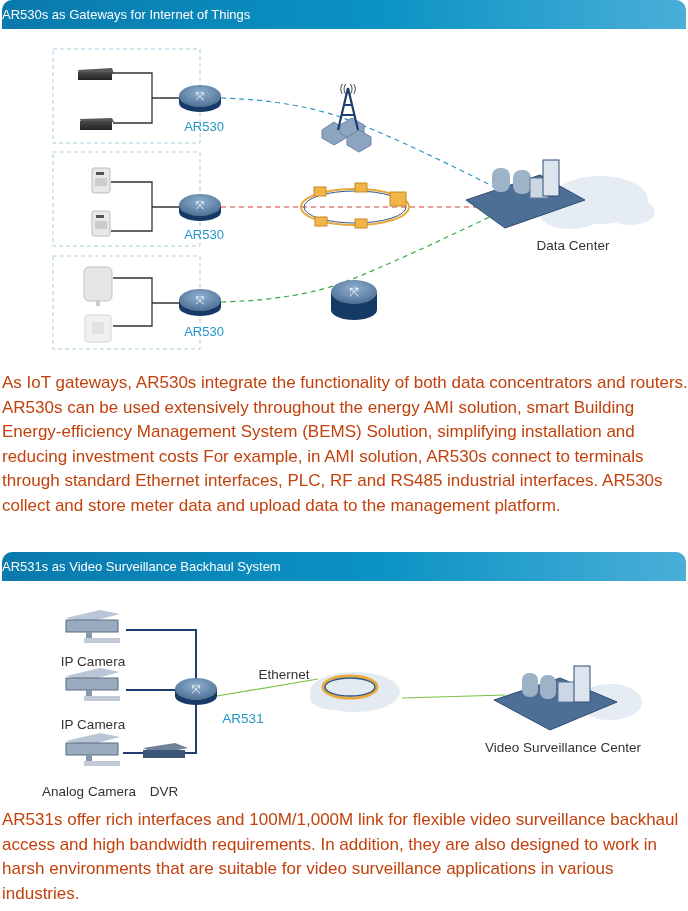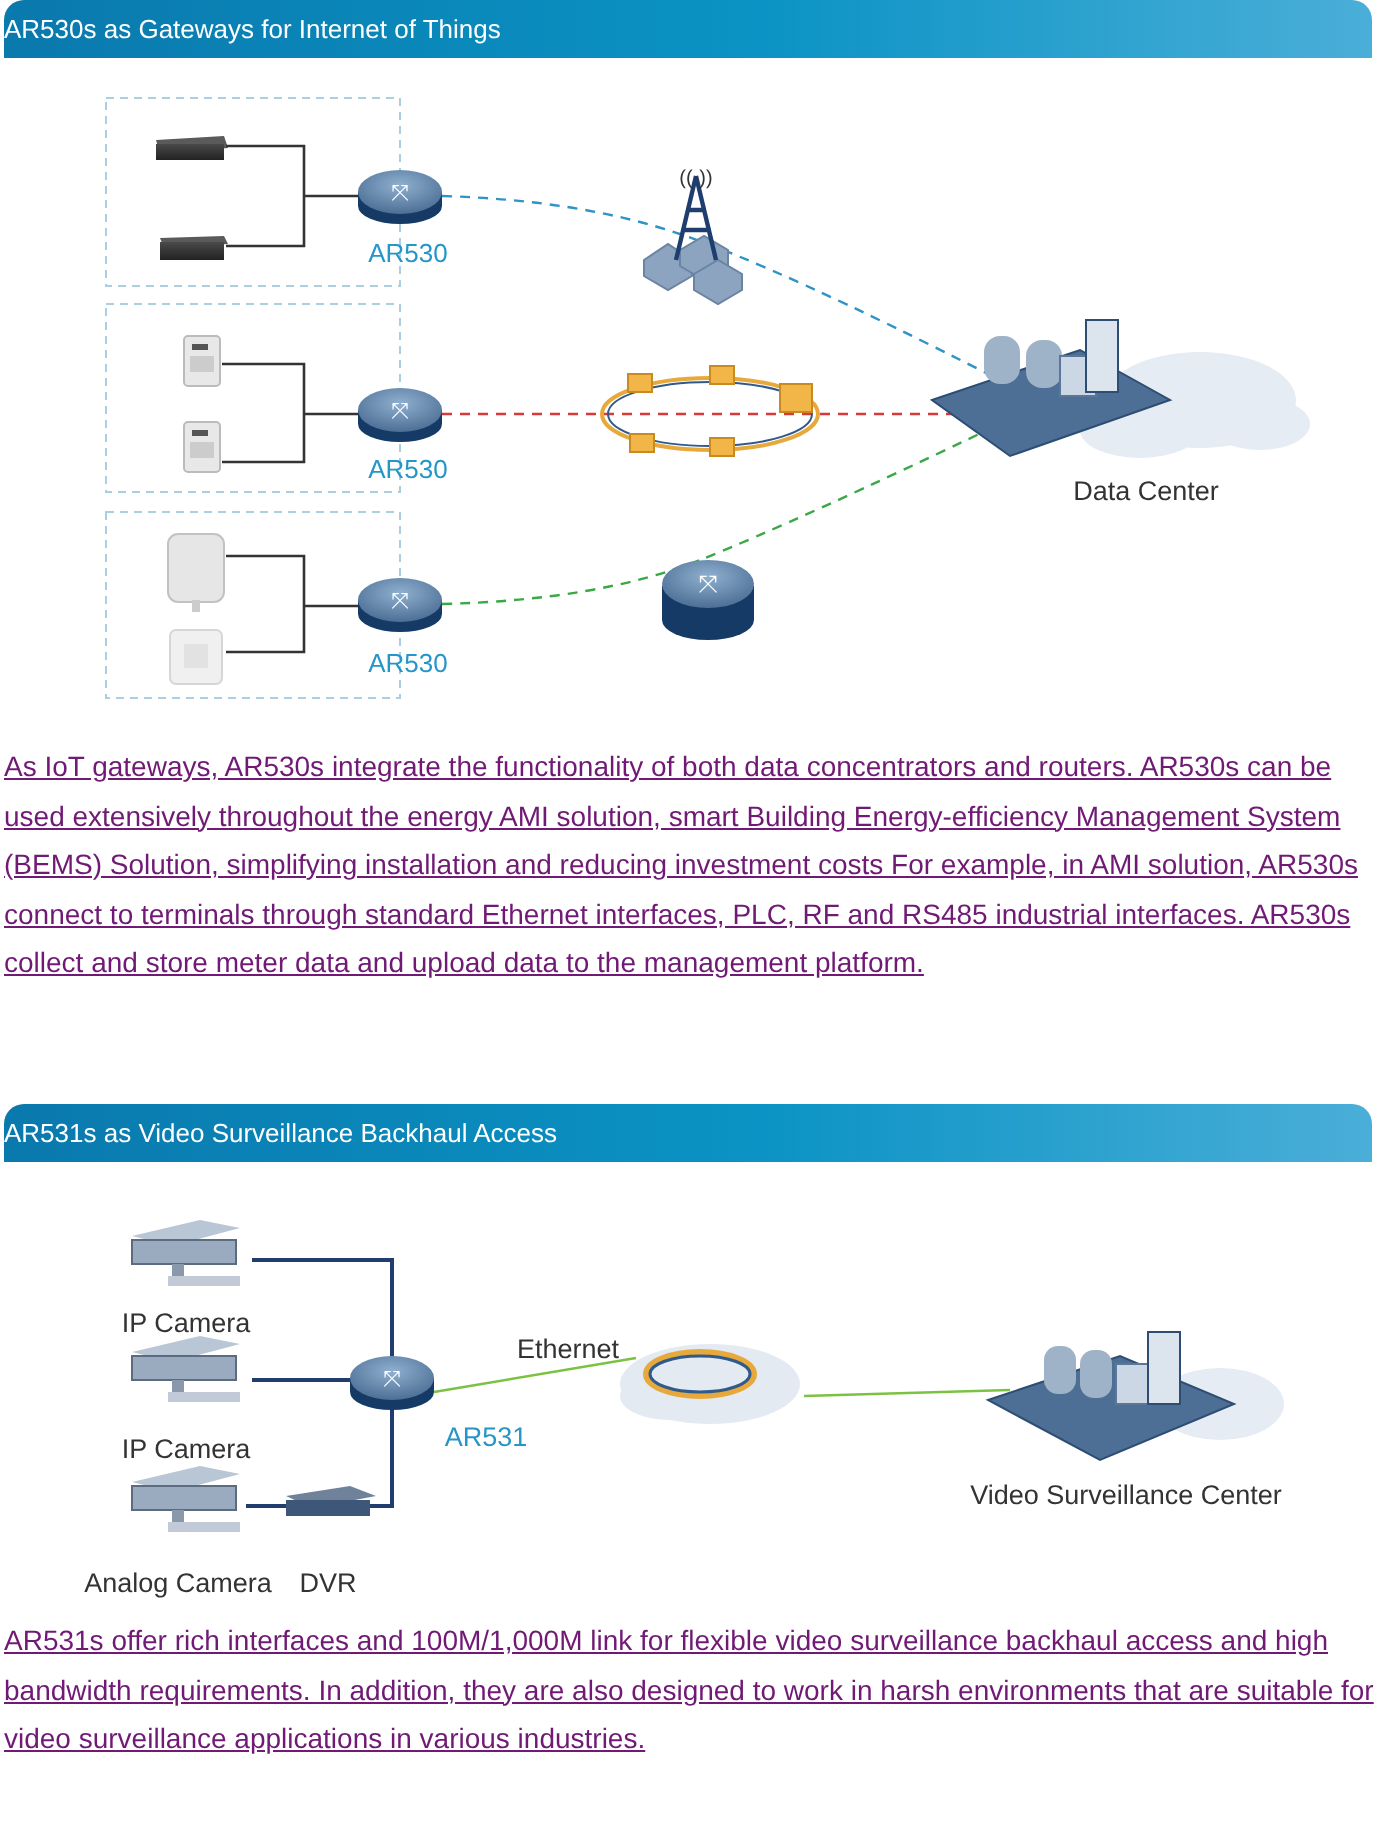--- a/index.html
+++ b/index.html
@@ -3,21 +3,21 @@
 <meta charset="utf-8">
 <style>
   html, body { margin: 0; padding: 0; background: #ffffff; }
   body { width: 688px; height: 911px; position: relative; overflow: hidden;
          font-family: "Liberation Sans", "DejaVu Sans", sans-serif; color: #333; }
   .banner { position: absolute; left: 2px; width: 684px; height: 29px;
             border-radius: 10px 10px 0 0;
             background: linear-gradient(90deg, #0a79ad 0%, #0a93c4 55%, #4aaed8 100%);
             color: #fff; font-size: 13px; line-height: 29px; }
   .diagram { position: absolute; left: 0; width: 688px; }
-  .para { position: absolute; left: 2px; width: 686px; font-size: 14px; line-height: 24.5px; color: #701a75; margin: 0; text-decoration: underline; }
+  .para { position: absolute; left: 2px; width: 686px; font-size: 17px; line-height: 24.5px; color: #c2410c; margin: 0; }
   svg text { font-family: "Liberation Sans", "DejaVu Sans", sans-serif; }
 </style>
 </head>
 <body>
 
 <div class="banner" style="top:0;">
   <span>AR530s as Gateways for Internet of Things</span>
 </div>
 
 <svg class="diagram" style="top:0;" width="688" height="360">
@@ -128,21 +128,21 @@
     <rect x="513" y="170" width="18" height="24" rx="8" fill="#9fb3c8"></rect>
     <rect x="530" y="178" width="18" height="20" fill="#cbd7e4" stroke="#5b7698"></rect>
     <rect x="543" y="160" width="16" height="36" fill="#dce5ee" stroke="#2e4d73"></rect>
   </g>
   <text x="573" y="250" text-anchor="middle" font-size="13.5" fill="#333">Data Center</text>
 </svg>
 
 <div class="para" style="top:371px;">As IoT gateways, AR530s integrate the functionality of both data concentrators and routers. AR530s can be used extensively throughout the energy AMI solution, smart Building Energy-efficiency Management System (BEMS) Solution, simplifying installation and reducing investment costs For example, in AMI solution, AR530s connect to terminals through standard Ethernet interfaces, PLC, RF and RS485 industrial interfaces. AR530s collect and store meter data and upload data to the management platform.</div>
 
 <div class="banner" style="top:552px;">
-  <span>AR531s as Video Surveillance Backhaul Access</span>
+  <span>AR531s as Video Surveillance Backhaul System</span>
 </div>
 
 <svg class="diagram" style="top:590px;" width="688" height="220">
   <defs>
     <radialGradient id="rtr2" cx="50%" cy="35%" r="65%">
       <stop offset="0%" stop-color="#8fb0cf"></stop>
       <stop offset="100%" stop-color="#4d6f95"></stop>
     </radialGradient>
   </defs>
 

